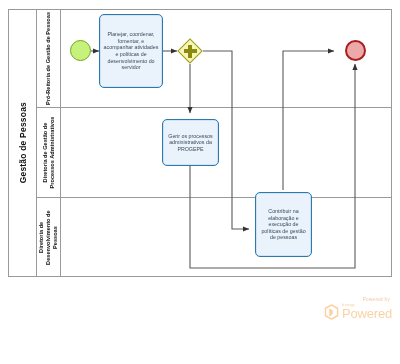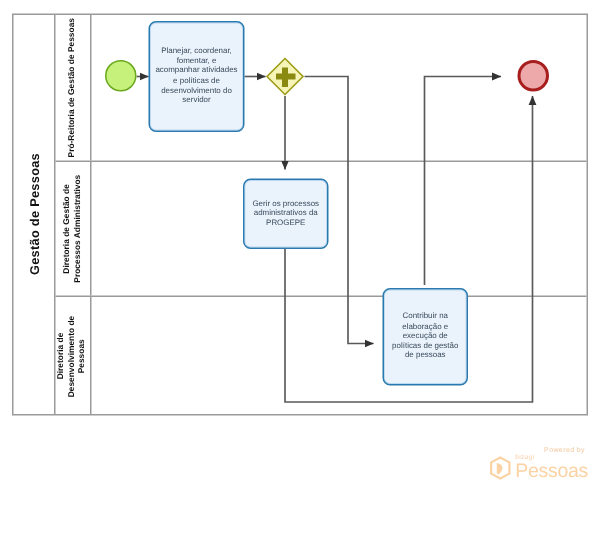--- a/index.html
+++ b/index.html
@@ -236,18 +236,18 @@
 
   <div class="watermark">
     <div class="wm-powered">Powered by</div>
     <div class="wm-row">
       <svg class="wm-mark" viewBox="0 0 32 34">
         <path d="M16 2 L29 9 L29 25 L16 32 L3 25 L3 9 Z" fill="none" stroke="#fbd2a4" stroke-width="3.2" stroke-linejoin="round"></path>
         <path d="M11 10 C19 11, 22 17, 16 24 C13 27, 11 26, 11 23 Z" fill="#fbd2a4"></path>
       </svg>
       <div class="wm-textblock">
         <div class="wm-bizagi">bizagi</div>
-        <div class="wm-modeler">Pessoas</div>
+        <div class="wm-modeler">Powered</div>
       </div>
     </div>
   </div>
 
 </div>
 
 </body></html>

